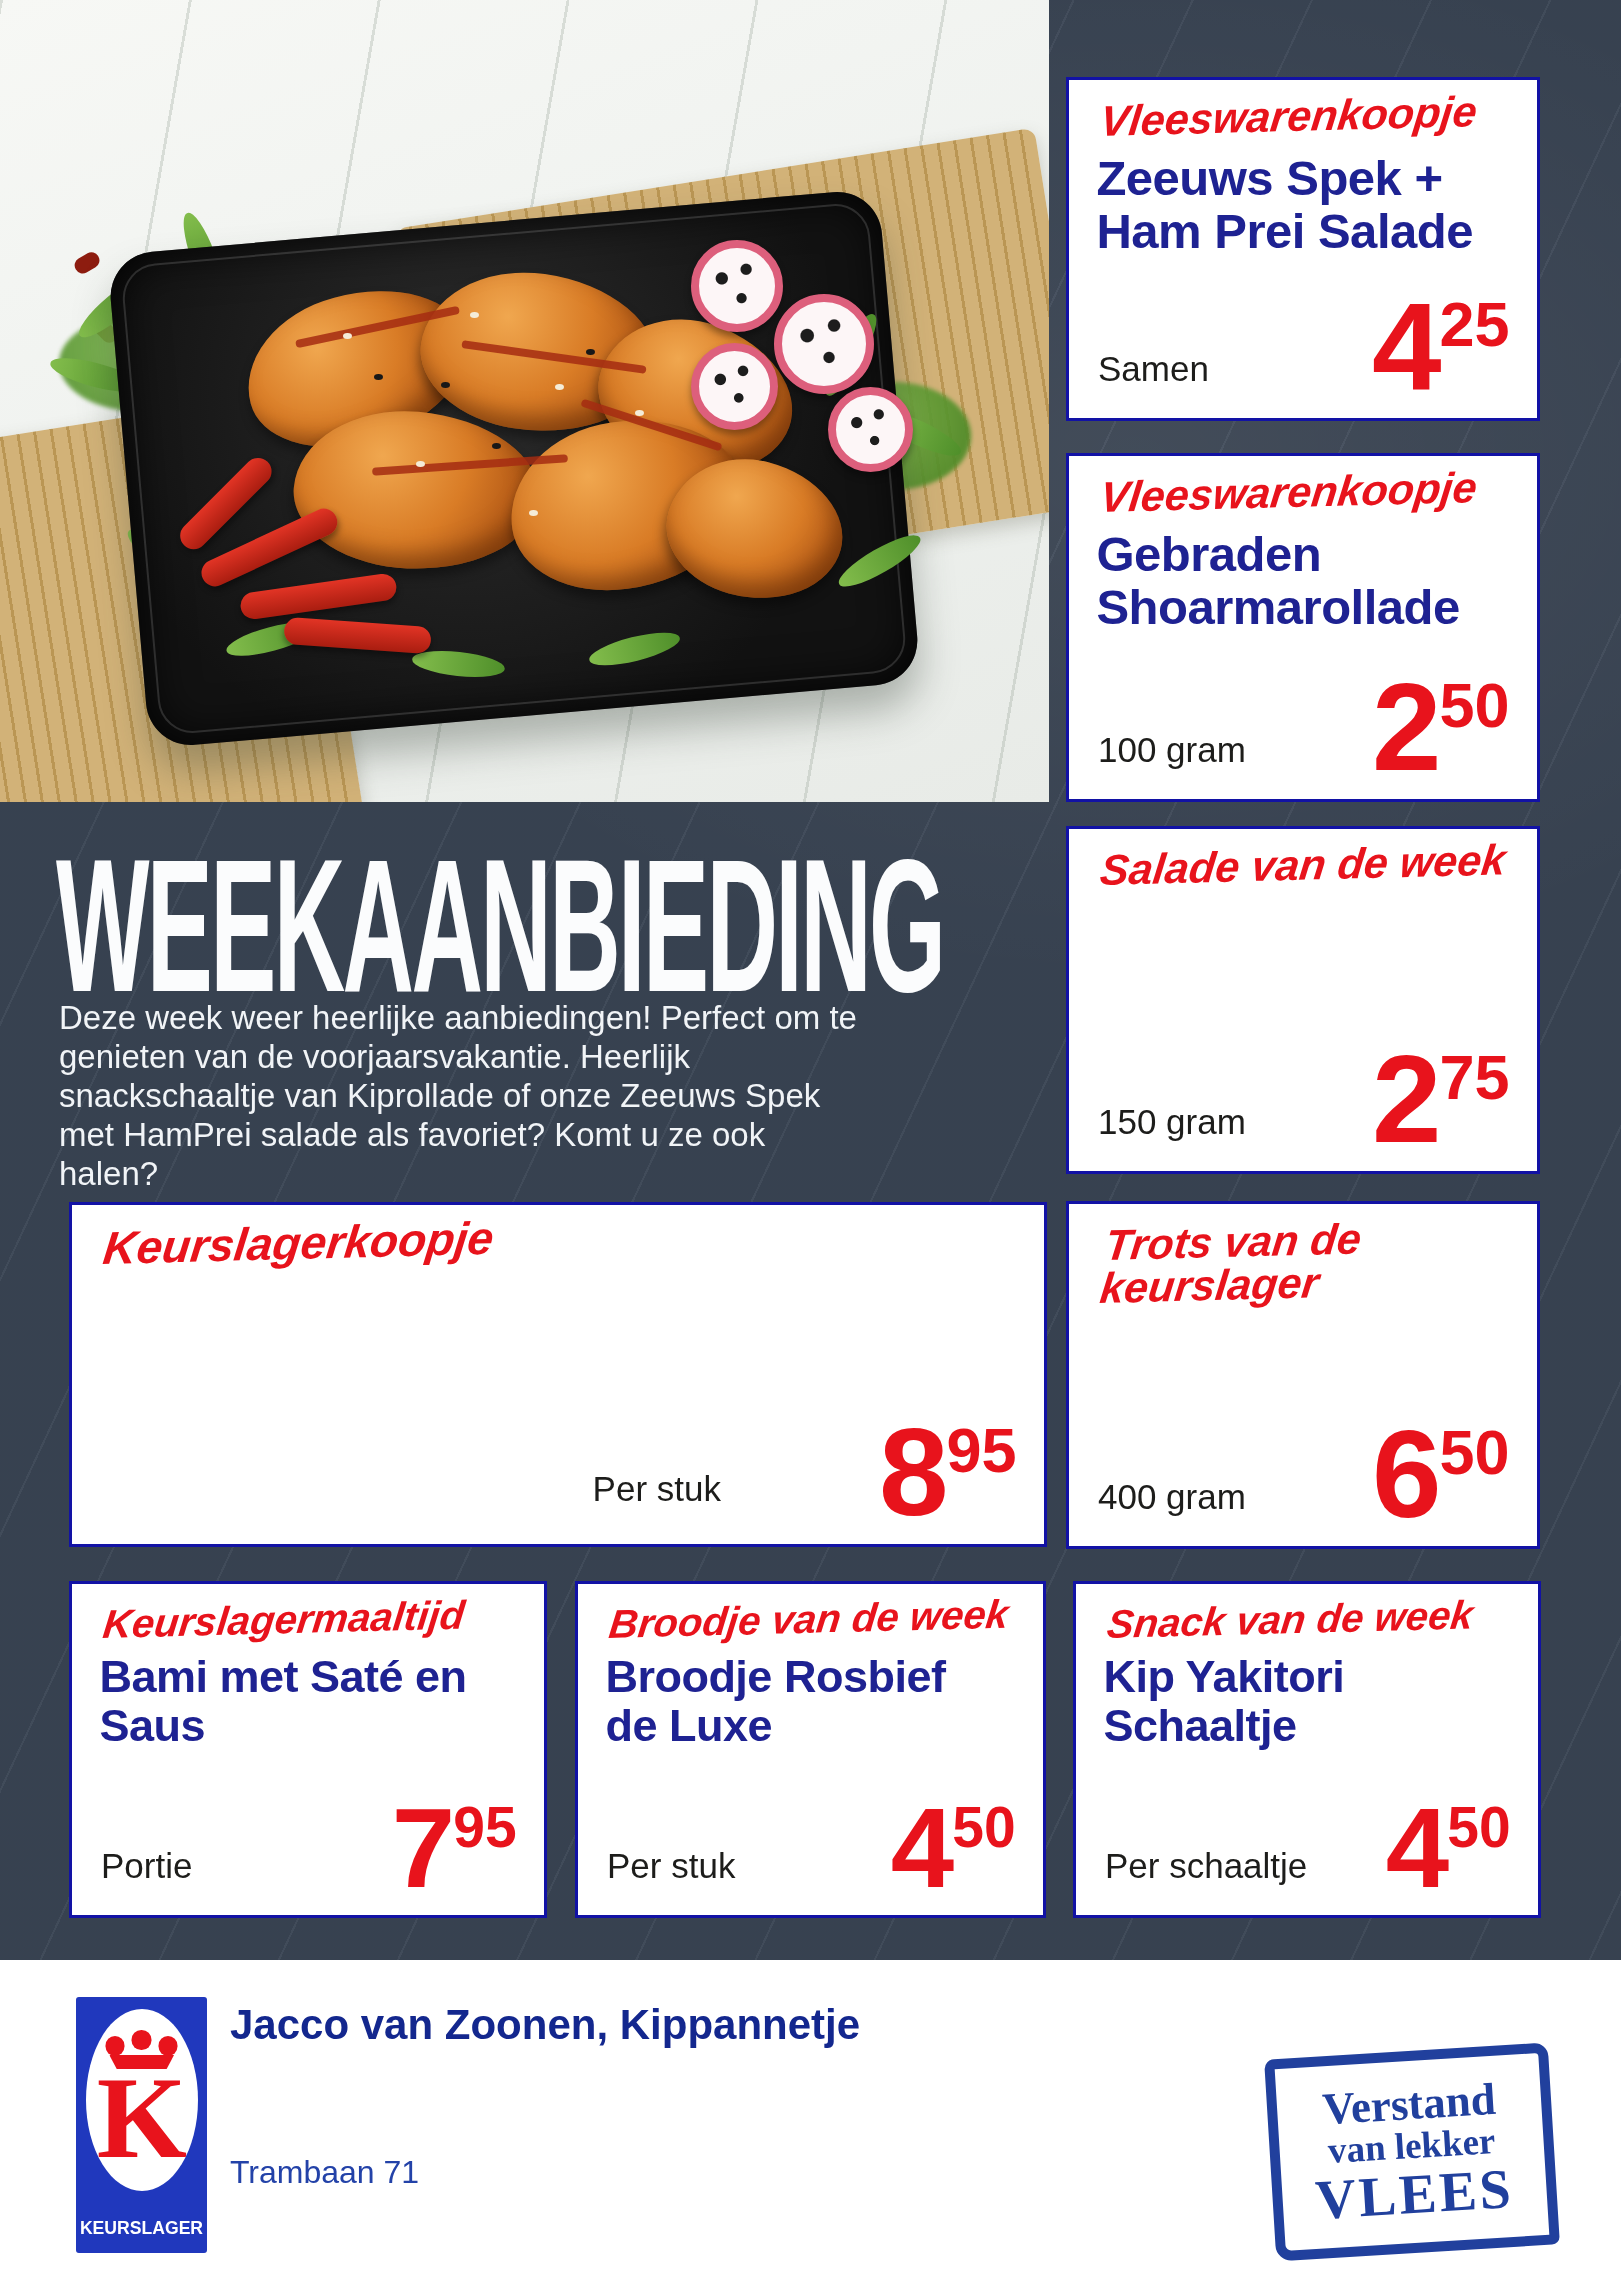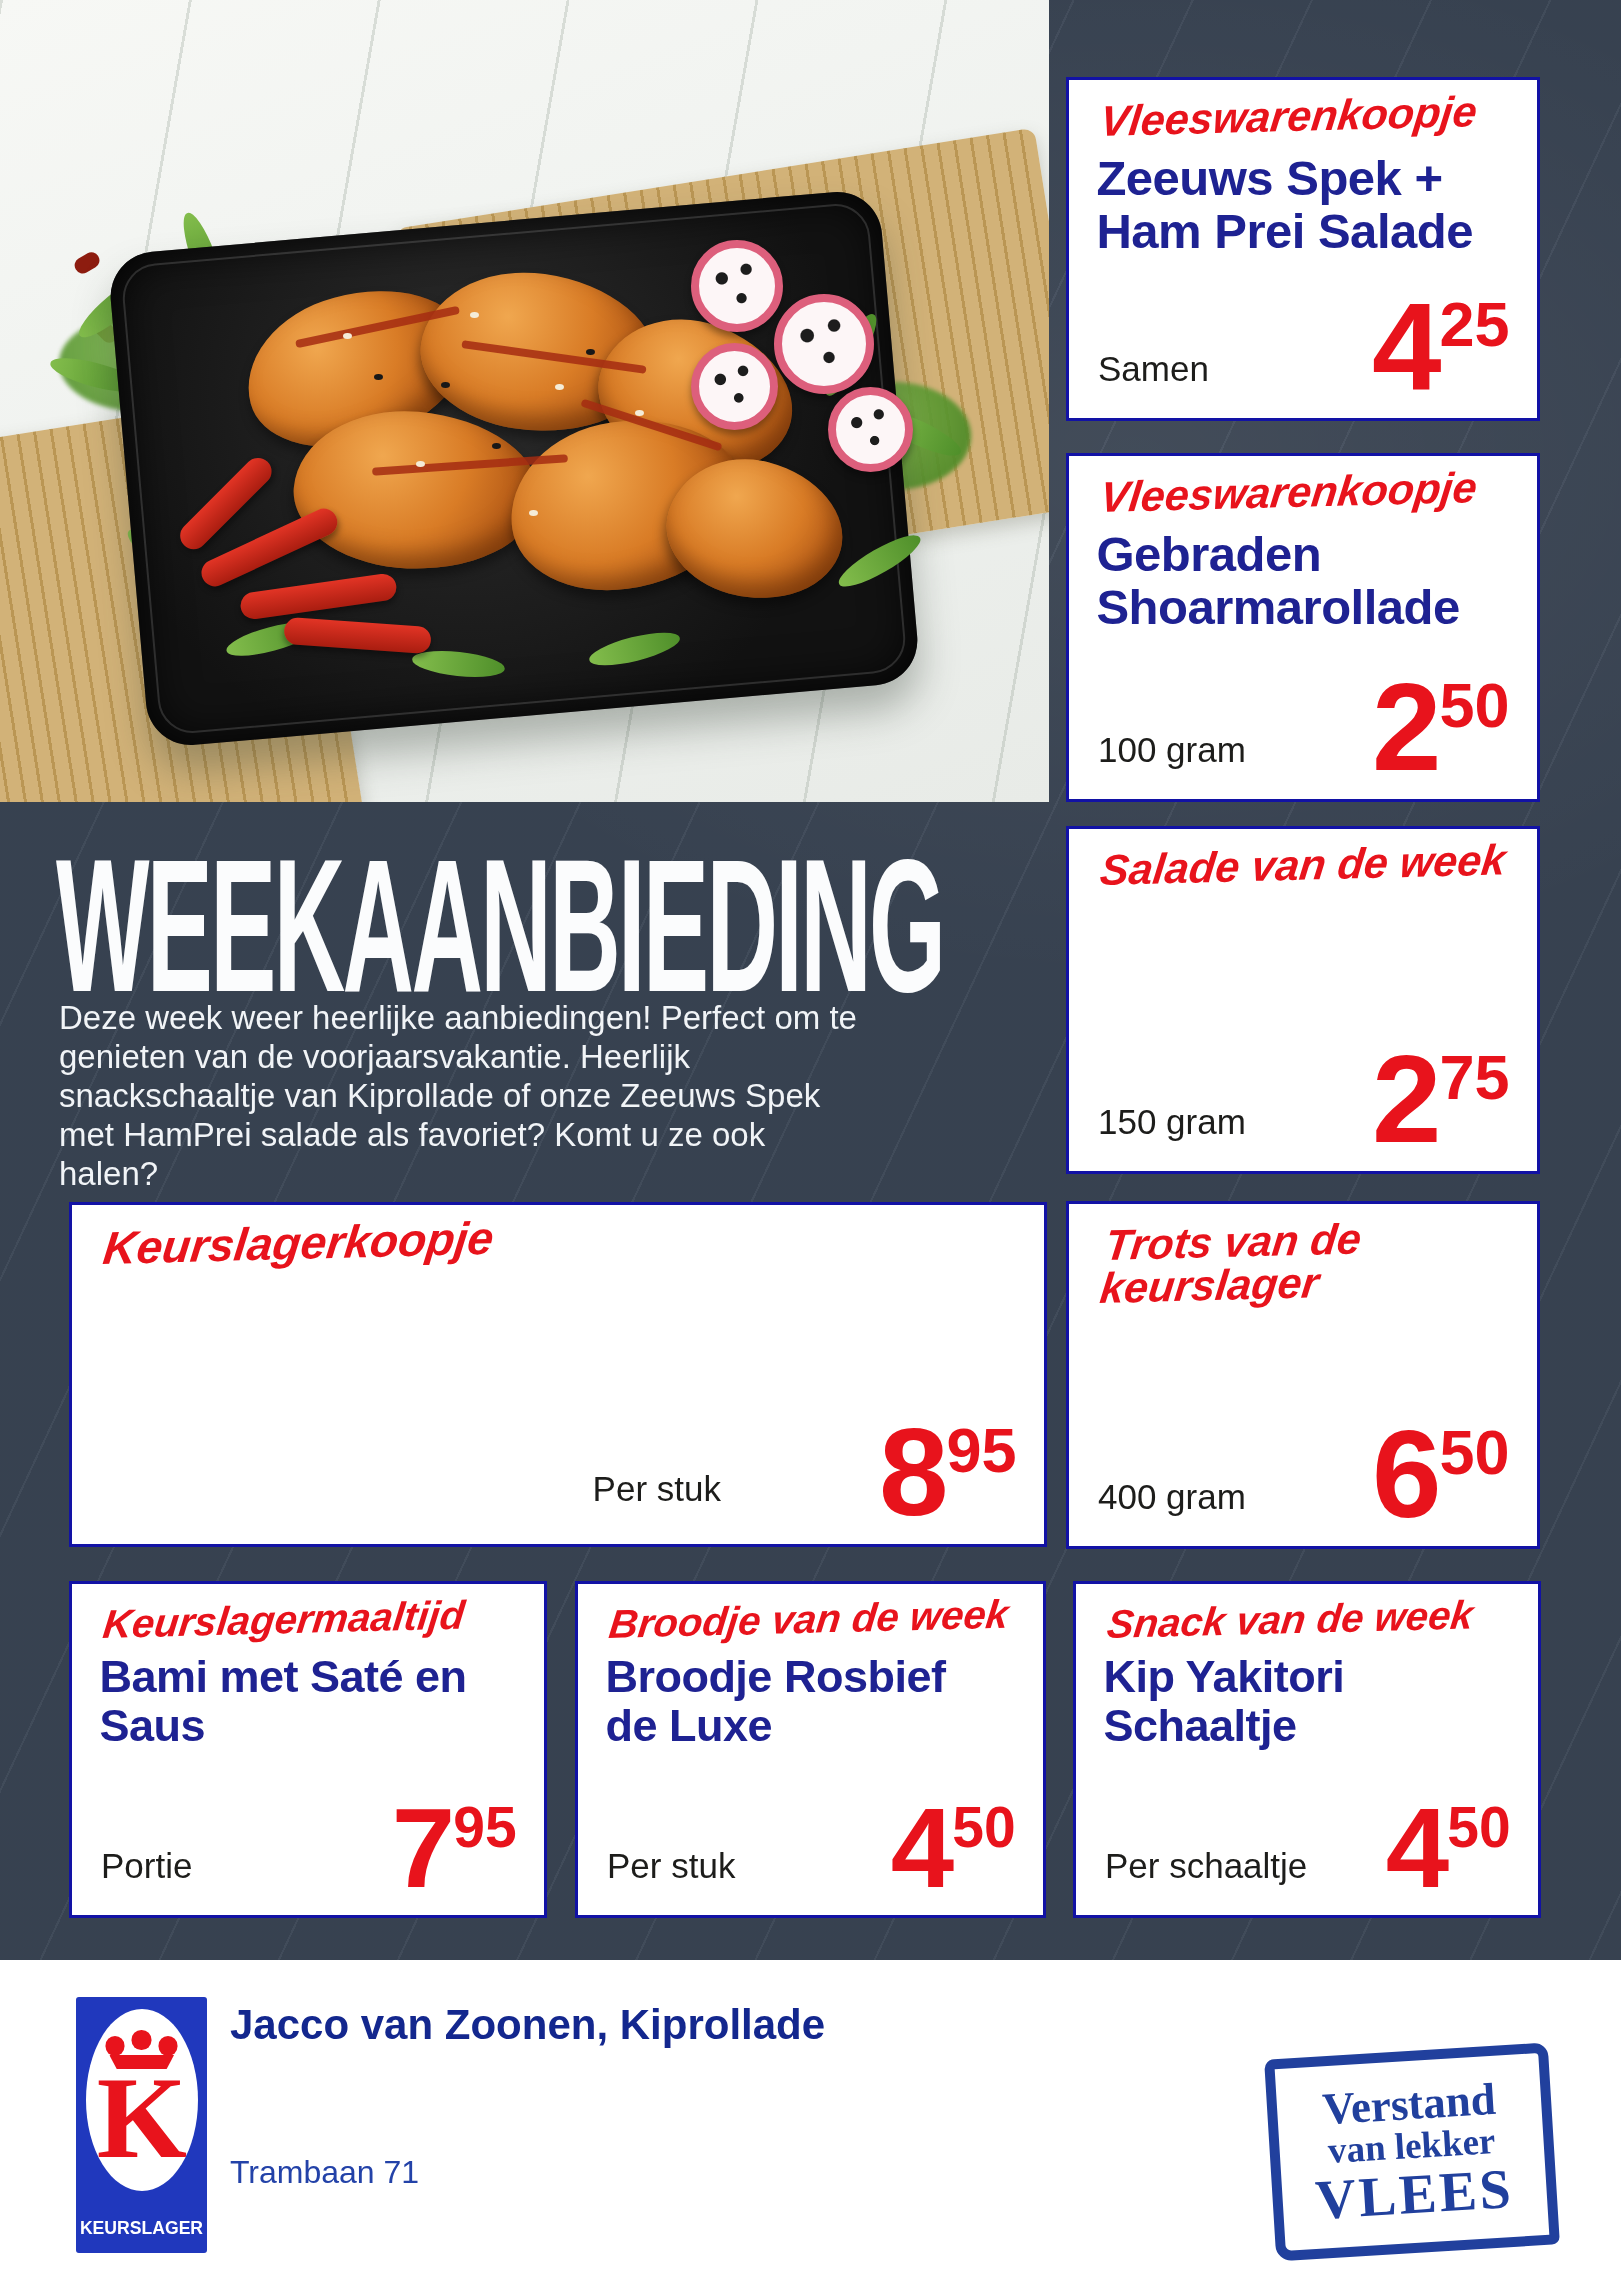--- a/index.html
+++ b/index.html
@@ -261,21 +261,21 @@
         <div class="crown">
             <i></i>
             <i></i>
             <i></i>
             <b></b>
           </div>
         <div class="logo-k">K</div>
       </div>
       <div class="logo-label">KEURSLAGER</div>
     </div>
-    <div class="biz-name">Jacco van Zoonen, Kiprollade</div>
+    <div class="biz-name">Jacco van Zoonen, Kippannetje</div>
     <div class="addr">
       <div>Trambaan 71</div>
       <div>1733AX    Nieuwe Niedorp</div>
       
       
       
     </div>
     <div class="stamp">
       <div class="s1">Verstand</div>
       <div class="s2">van lekker</div>

